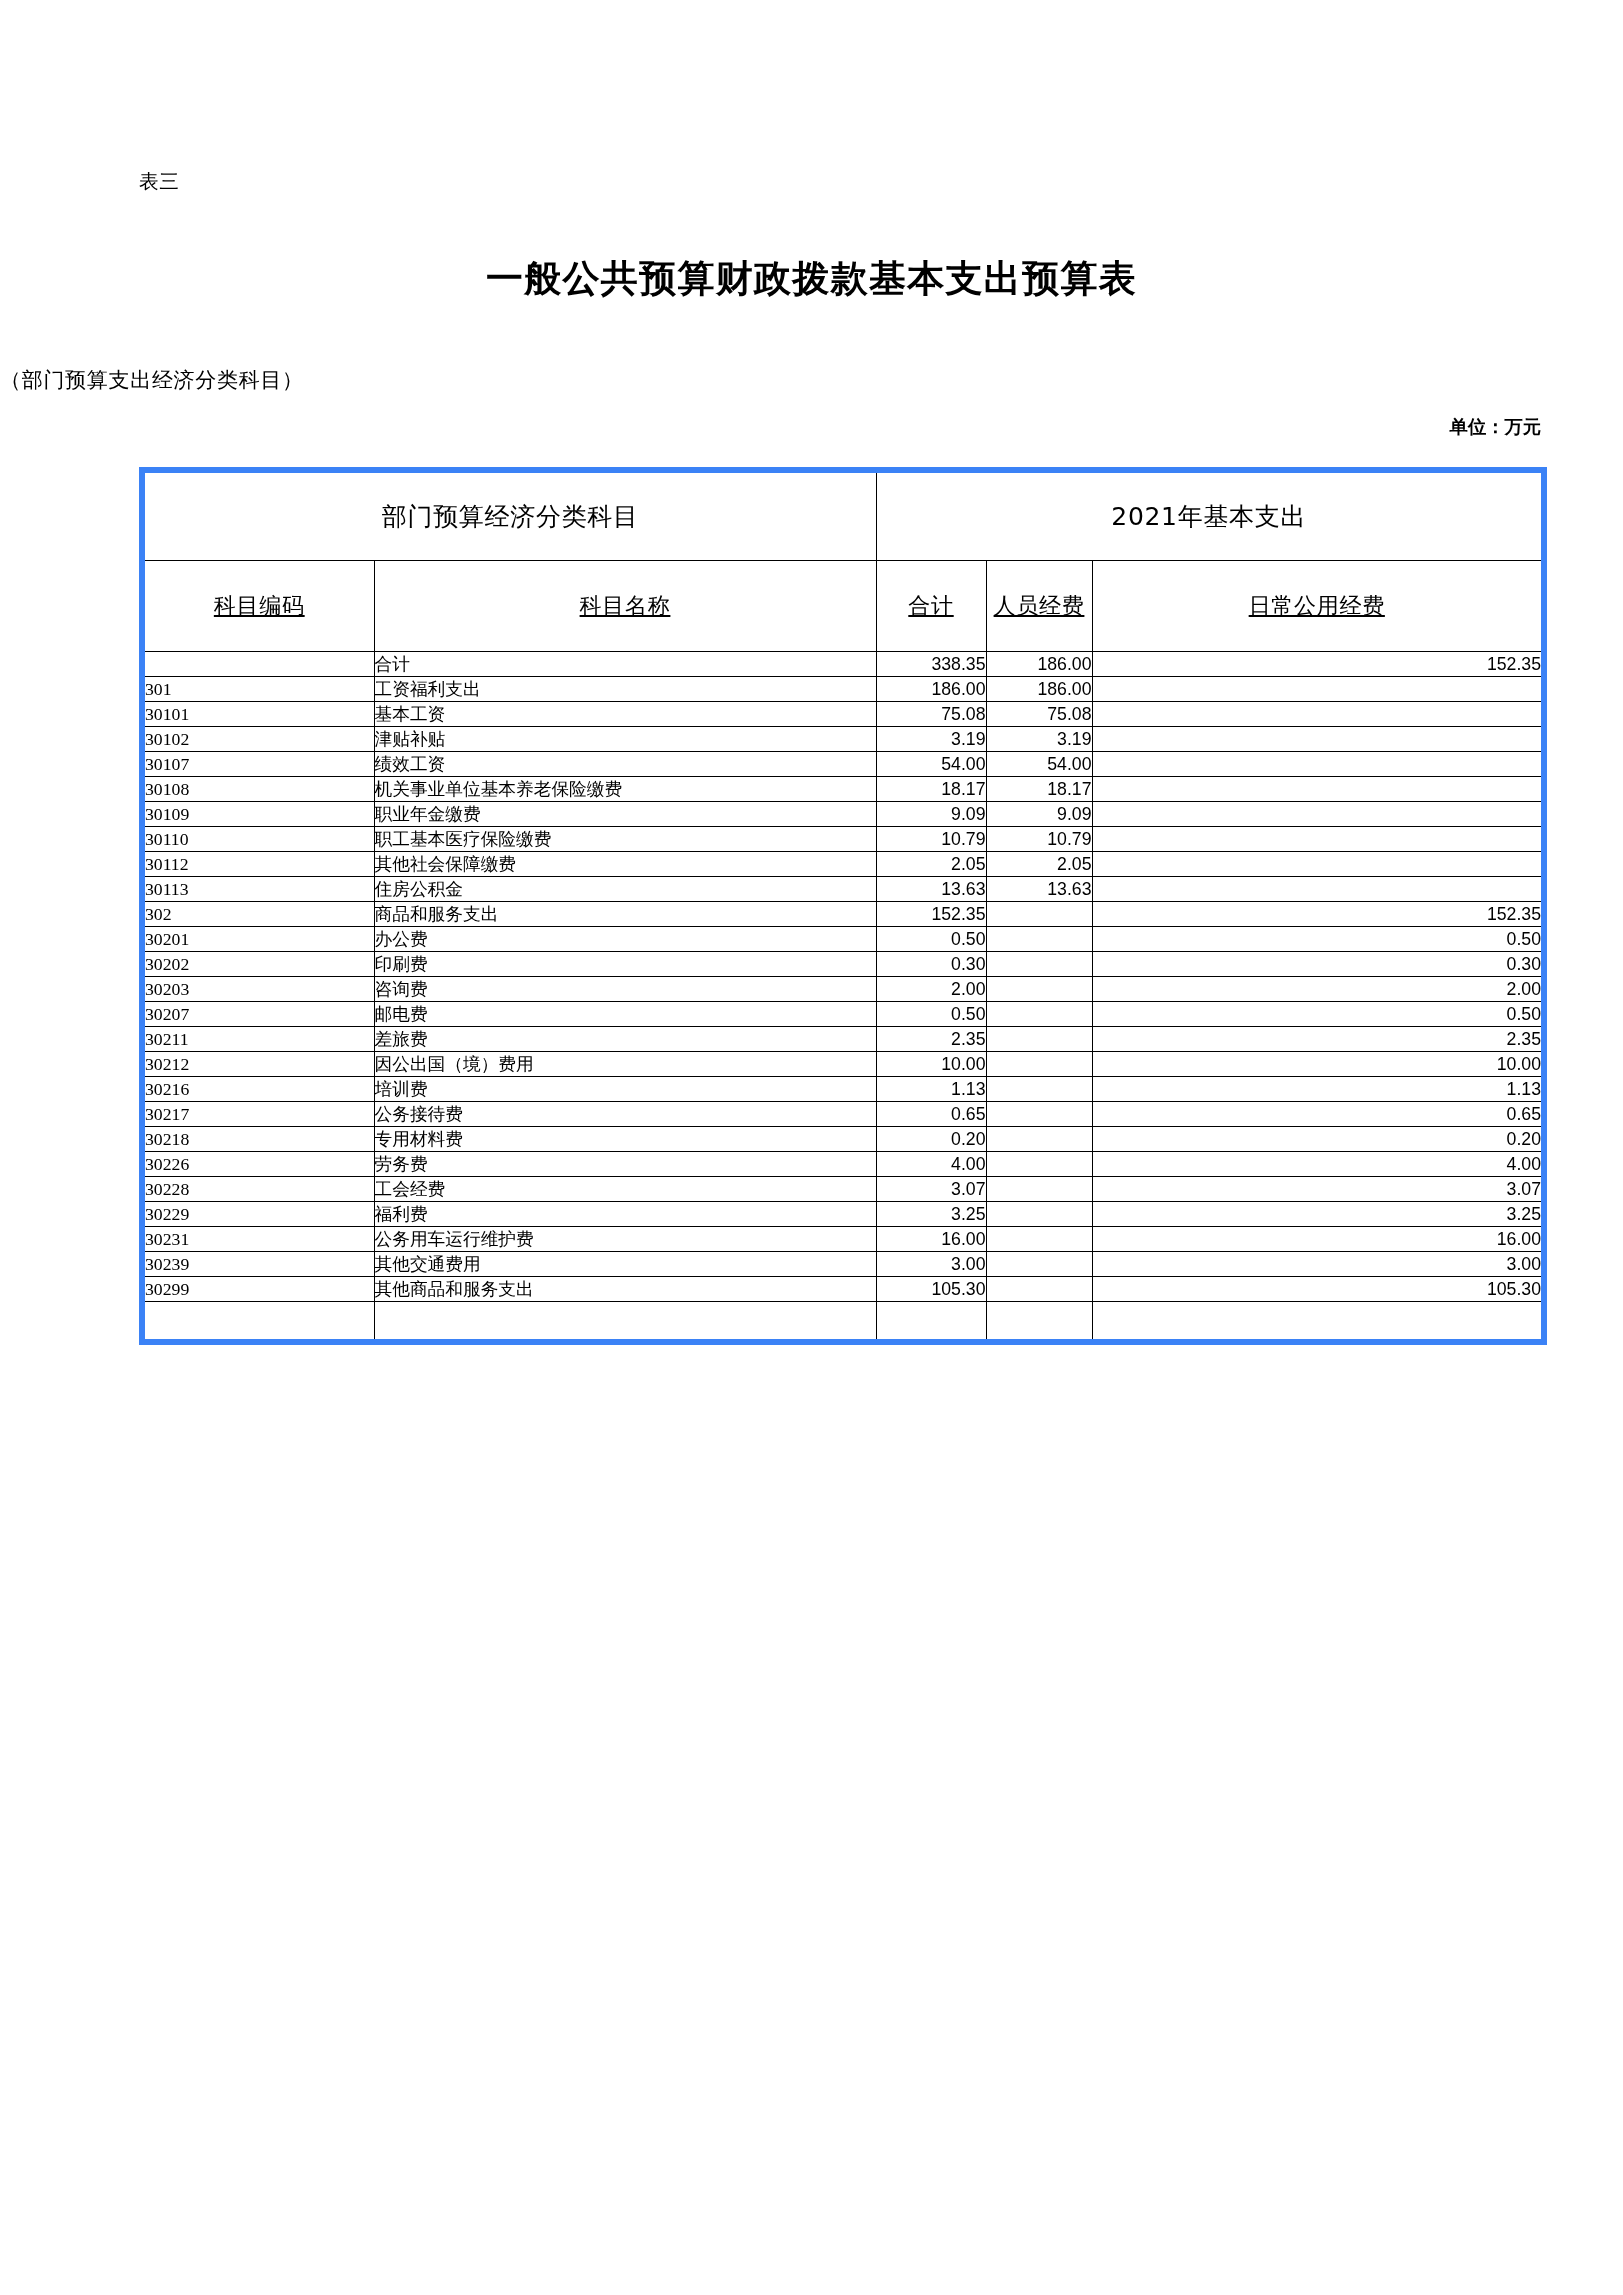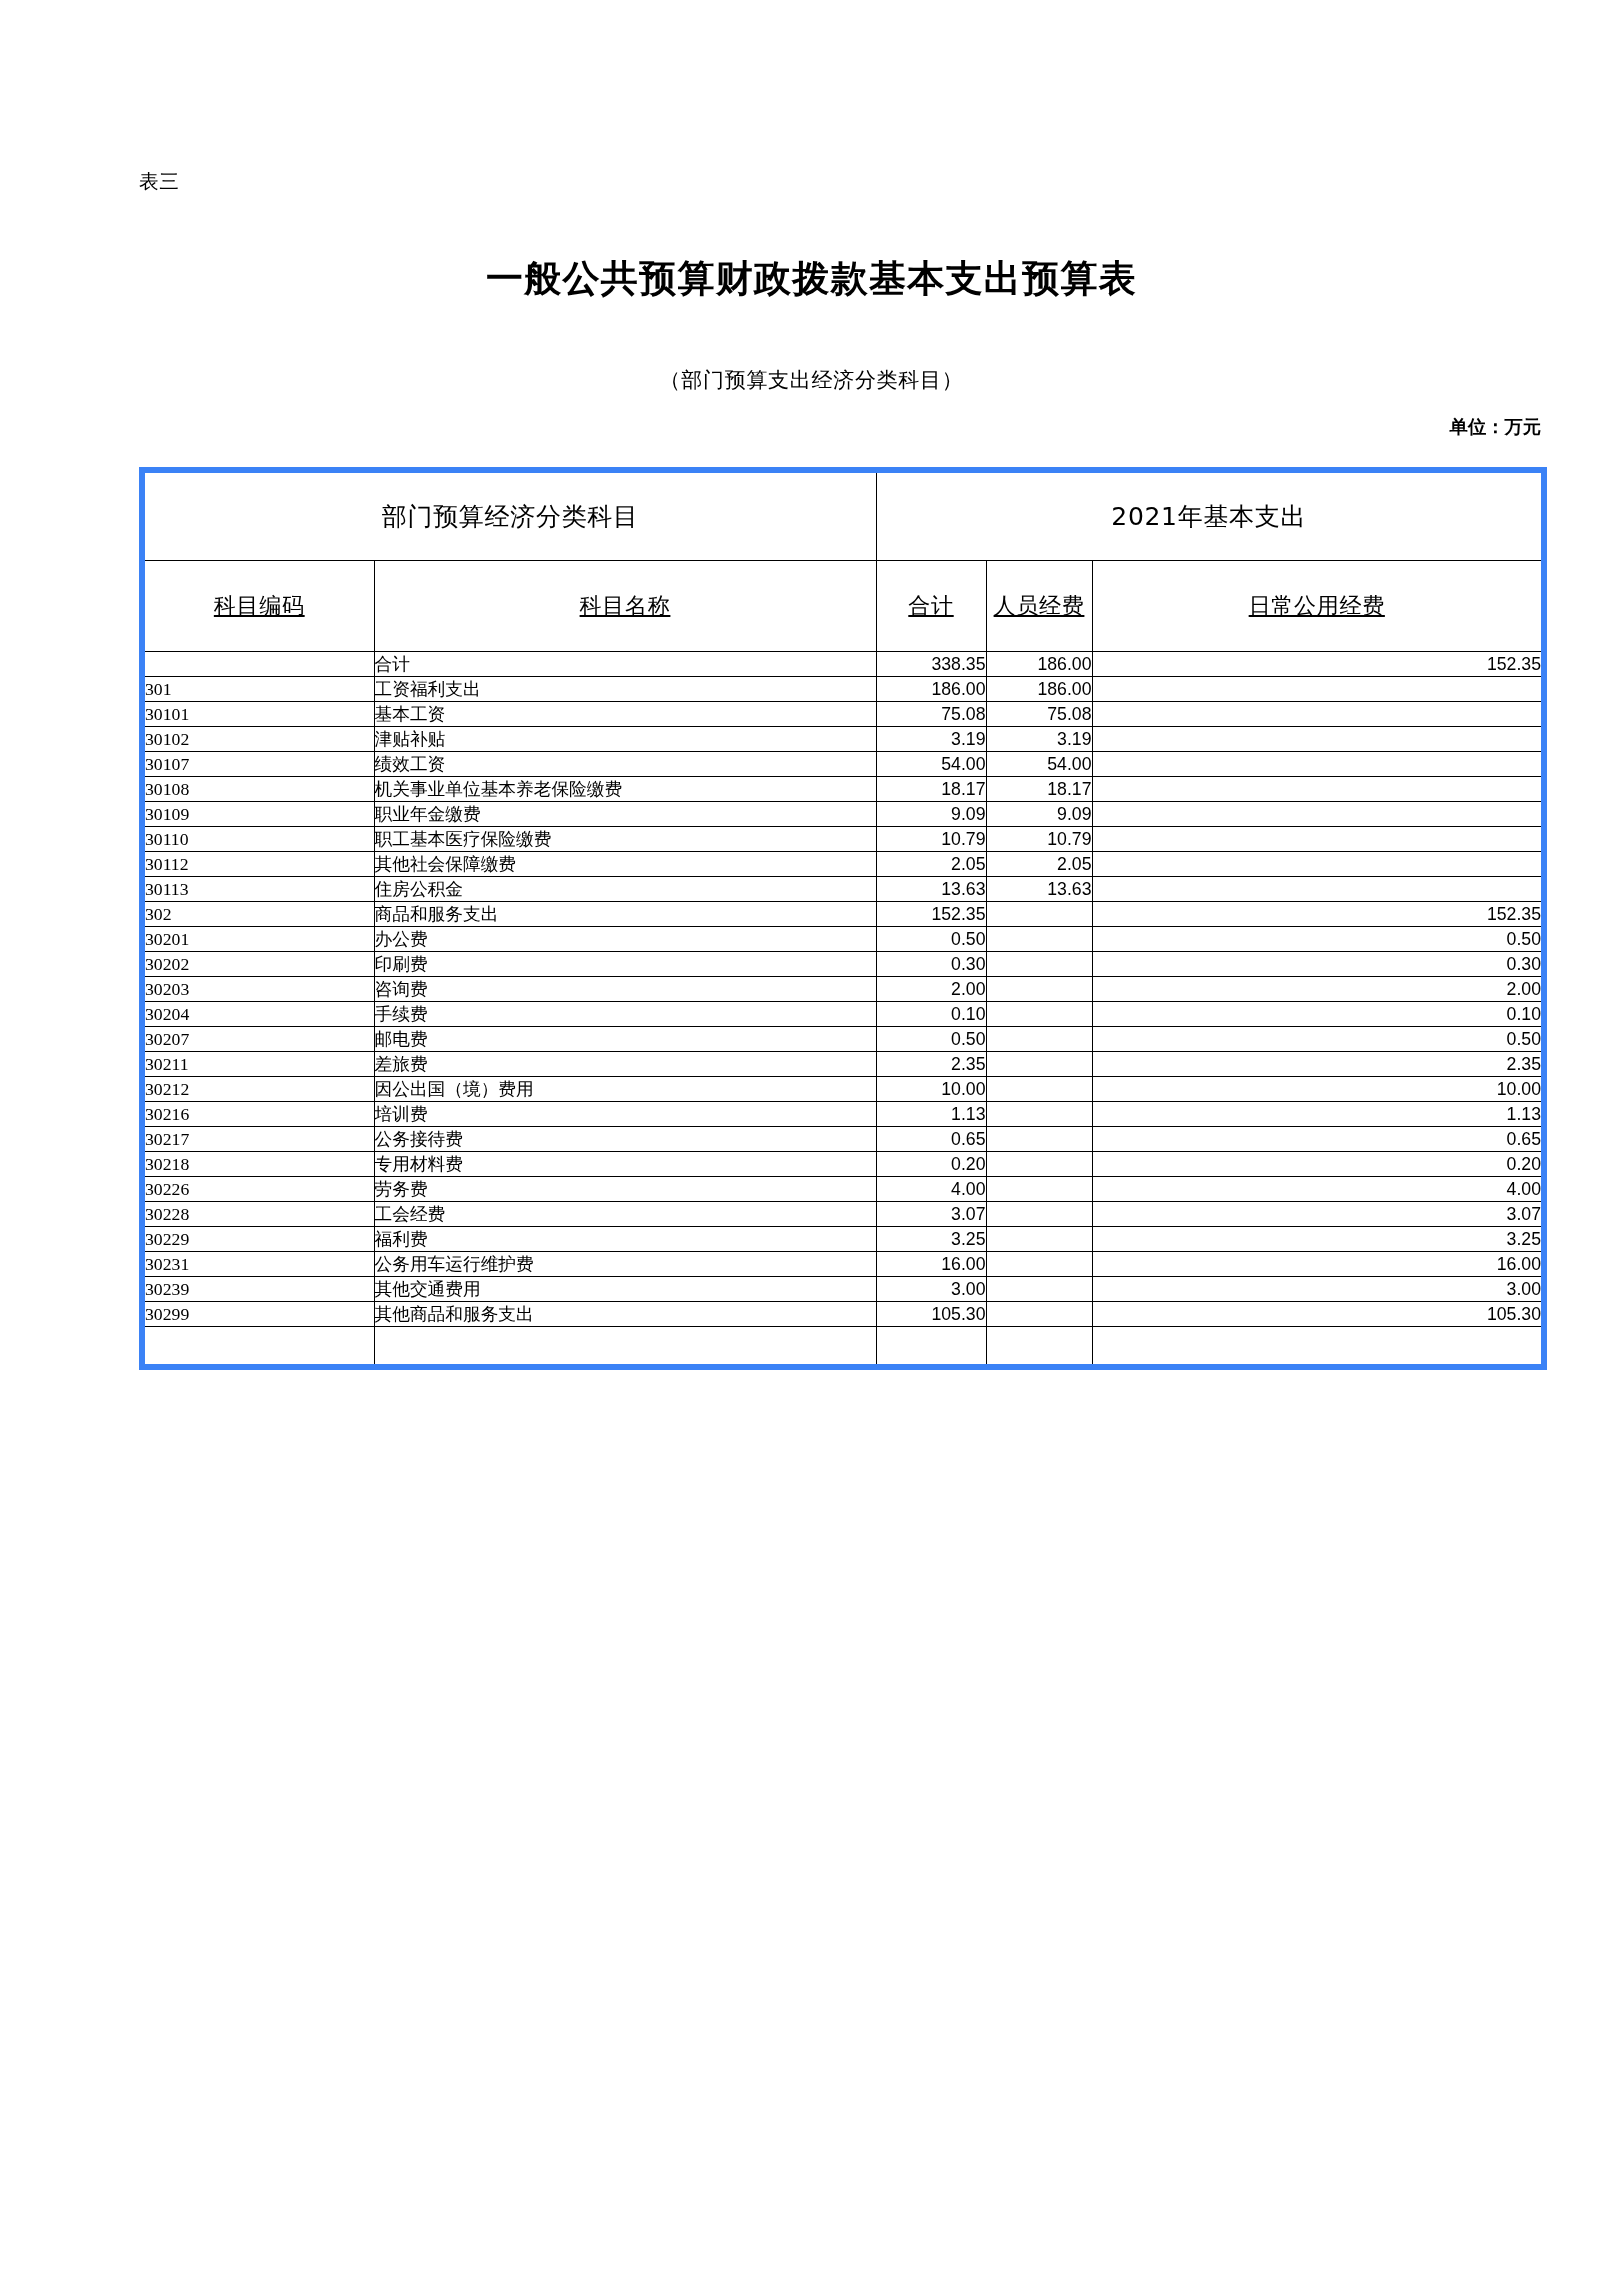--- a/index.html
+++ b/index.html
@@ -48,21 +48,20 @@
     letter-spacing: 1.3px;
     white-space: nowrap;
   }
 
   
   .doc-subtitle {
     position: absolute;
     left: 0;
     top: 352px;
     width: 1623px;
-    text-align: center;
     font-size: 21px;
     line-height: 1.2;
     letter-spacing: 0.7px;
     white-space: nowrap;
   }
 
   
   .unit-note {
     position: absolute;
     right: 82px;
@@ -288,27 +287,20 @@
           <td class="cell-num">0.30</td>
         </tr>
         <tr class="data-row">
           <td class="cell-code lvl-2">30203</td>
           <td class="cell-name lvl-2">咨询费</td>
           <td class="cell-num">2.00</td>
           <td class="cell-num"></td>
           <td class="cell-num">2.00</td>
         </tr>
         <tr class="data-row">
-          <td class="cell-code lvl-2">30204</td>
-          <td class="cell-name lvl-2">手续费</td>
-          <td class="cell-num">0.10</td>
-          <td class="cell-num"></td>
-          <td class="cell-num">0.10</td>
-        </tr>
-        <tr class="data-row">
           <td class="cell-code lvl-2">30207</td>
           <td class="cell-name lvl-2">邮电费</td>
           <td class="cell-num">0.50</td>
           <td class="cell-num"></td>
           <td class="cell-num">0.50</td>
         </tr>
         <tr class="data-row">
           <td class="cell-code lvl-2">30211</td>
           <td class="cell-name lvl-2">差旅费</td>
           <td class="cell-num">2.35</td>

